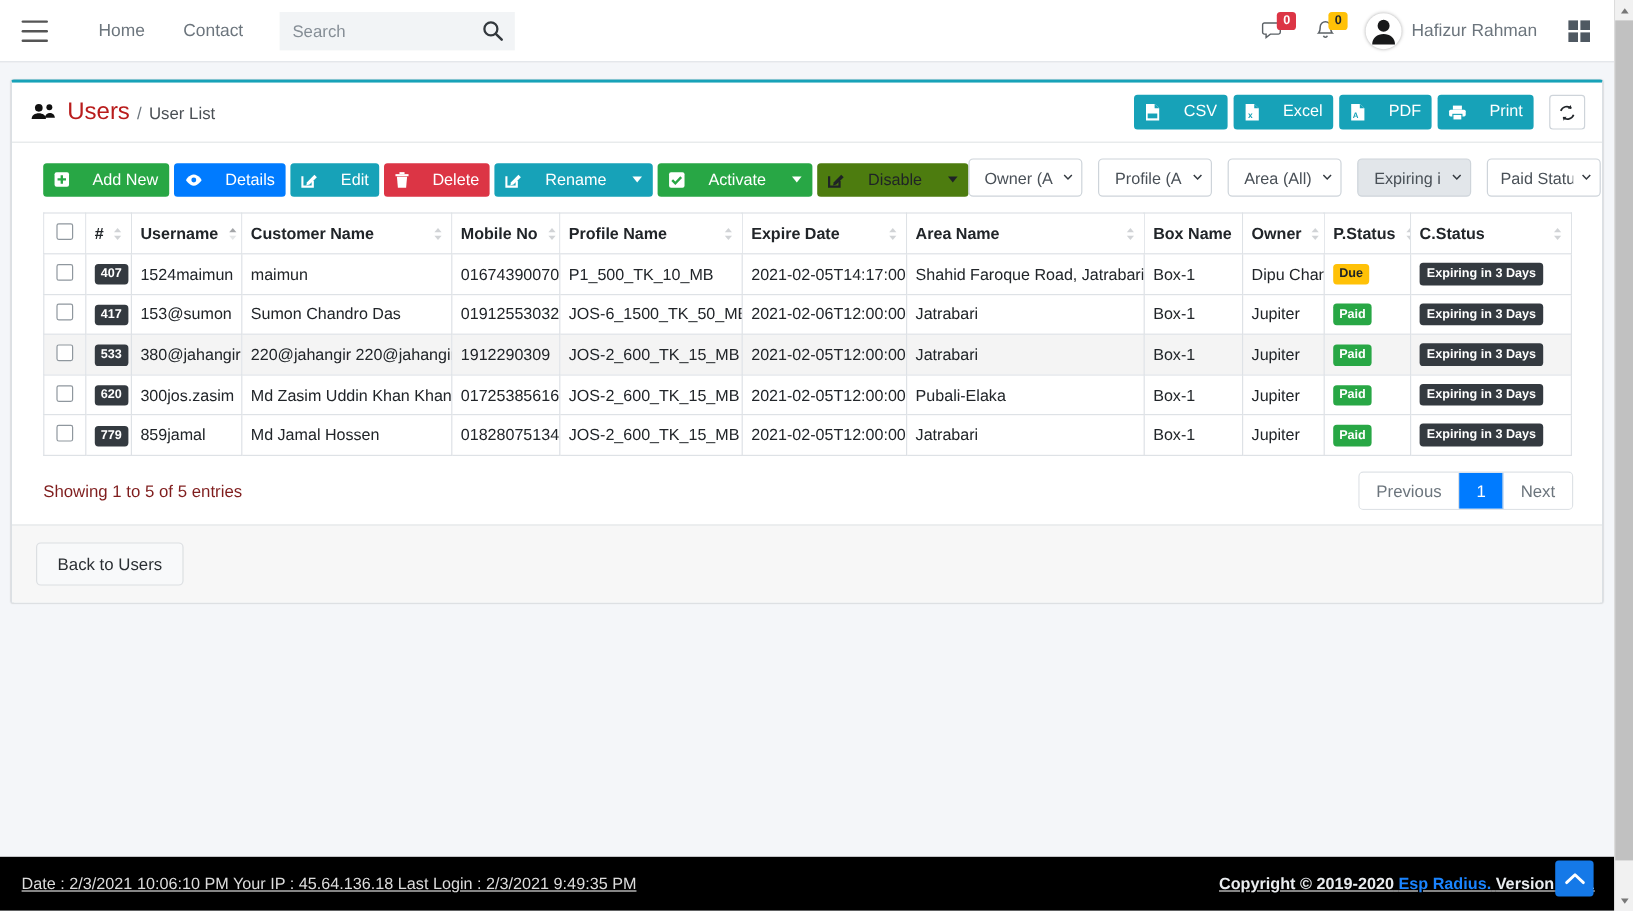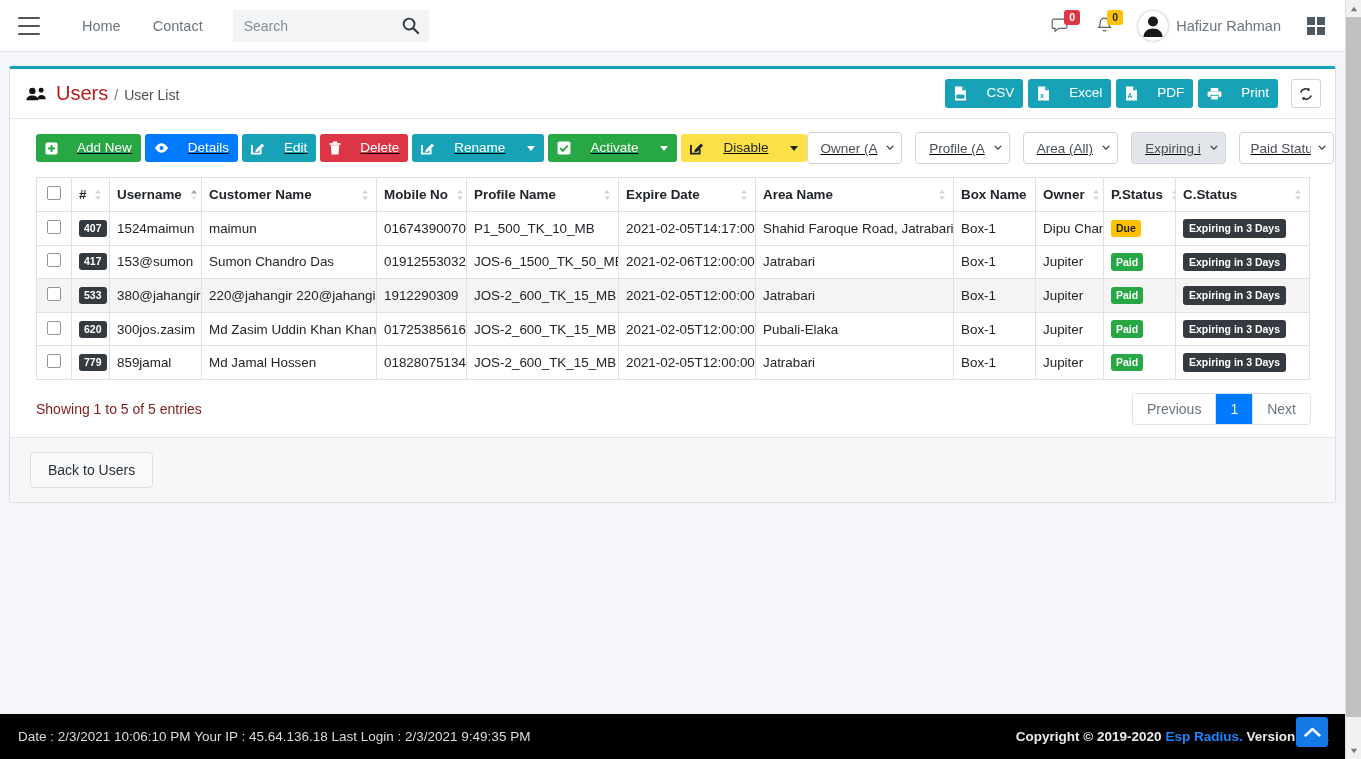--- a/index.html
+++ b/index.html
@@ -116,33 +116,32 @@
     font-size: 13.5px; font-family: "Liberation Sans", sans-serif;
     color: #fff; cursor: pointer;
     display: inline-flex; align-items: center; gap: 19px;
     padding: 6px 9px; line-height: 1.2;
     white-space: nowrap;
   }
   .btn-teal { background: #17a2b8; }
   .btn-green { background: #28a745; }
   .btn-blue { background: #007bff; }
   .btn-red { background: #dc3545; }
-  .btn-yellow { background: #fde047; color: #1f2326; }
+  .btn-yellow { background: #4d7c0f; color: #1f2326; }
   .btn-refresh {
     background: #fff; border: 1px solid #ced4da; border-radius: 3px;
     width: 30px; height: 29px; margin-left: 8px;
     display: inline-flex; align-items: center; justify-content: center;
     cursor: pointer;
   }
 
   .toolbar {
-    display: flex; align-items: center;
+    display: flex; align-items: flex-end;
     padding: 13px 14px 13px 26px;
     min-height: 58px;
-    text-decoration: underline;
   }
   .action-group { display: flex; gap: 4px; }
   .caret {
     width: 0; height: 0;
     border-left: 4px solid transparent; border-right: 4px solid transparent;
     border-top: 5px solid currentColor;
     margin-left: 3px; display: inline-block;
   }
   .filters { margin-left: auto; display: flex; gap: 13px; align-items: center; }
   .sel {
@@ -262,21 +261,21 @@
   }
   .btn-light.right { margin-left: auto; }
 
   
   .page-footer {
     position: absolute; left: 0; bottom: 0;
     width: 1345px; height: 45px;
     background: #000;
     display: flex; align-items: center;
     padding: 0 16px 0 18px;
-    color: #dcdcdc; font-size: 13.5px;
+    color: #dcdcdc; font-size: 13.5px; text-decoration: underline;
   }
   .copy { margin-left: auto; color: #e9ecef; font-size: 13.5px; }
   .copy b { font-weight: bold; }
   .brand-link { color: #1a84ff; font-weight: bold; }
   .to-top {
     position: absolute; right: 17px; bottom: 12px;
     width: 32px; height: 30px; background: #1579e8;
     border-radius: 3px; display: flex; align-items: center; justify-content: center;
     cursor: pointer;
   }

